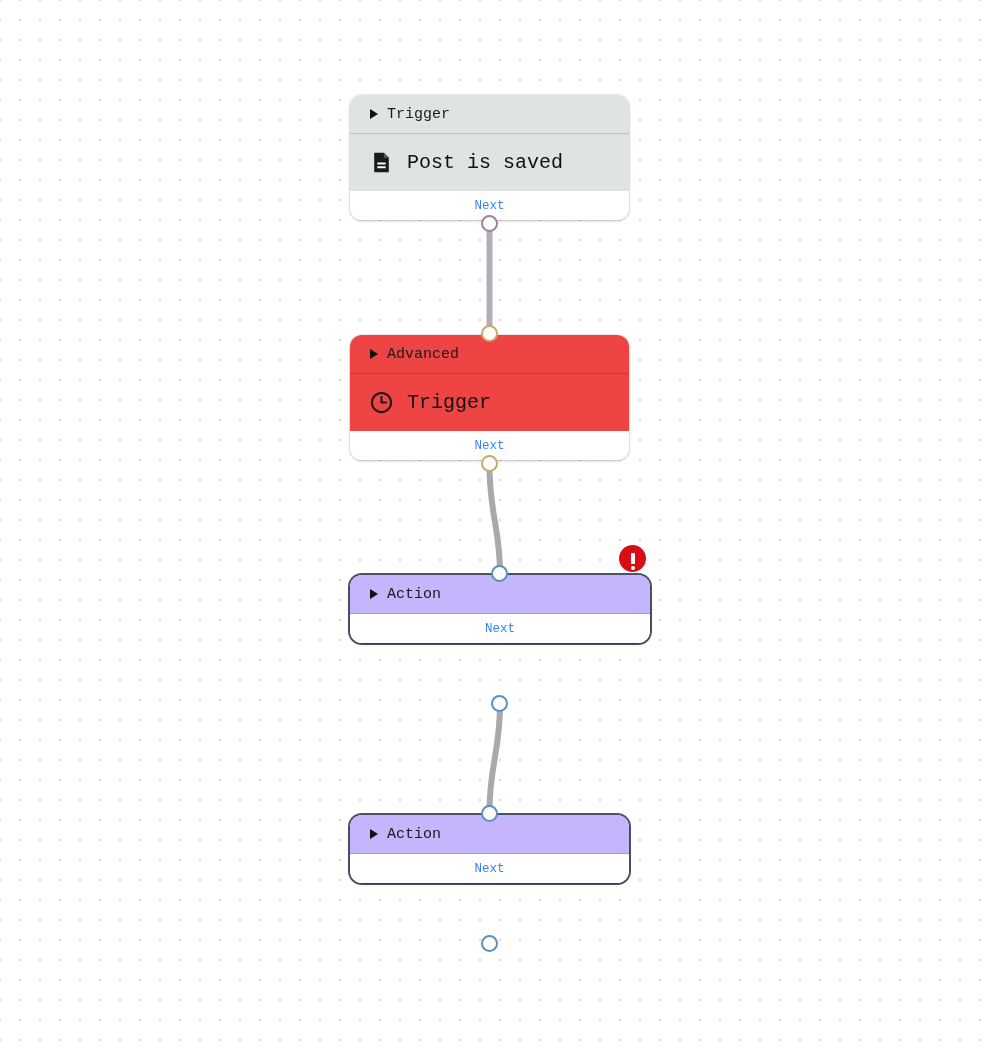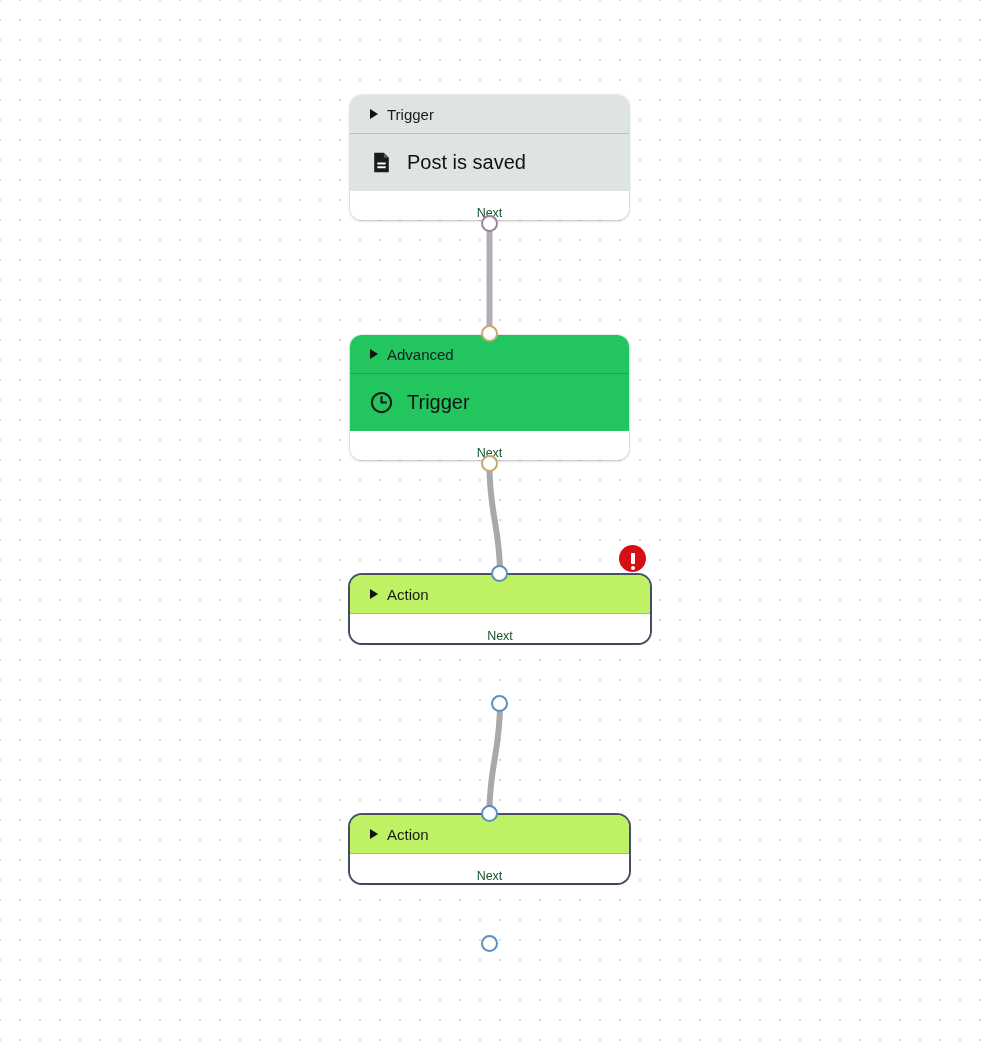--- a/index.html
+++ b/index.html
@@ -14,20 +14,21 @@
     background-image: radial-gradient(circle, #d7d7d7 1px, rgba(0,0,0,0) 1.2px);
     background-size: 20px 20px;
     background-position: 10px 10px;
     overflow: hidden;
     position: relative;
   }
 
   #canvas {
     position: absolute;
     inset: 0;
+    font-family: Liberation Mono, monospace;
   }
 
   
   #edges {
     position: absolute;
     left: 0;
     top: 0;
     width: 999px;
     height: 1049px;
     pointer-events: none;
@@ -88,31 +89,31 @@
   .node-title {
     font-size: 20px;
     color: #111111;
     white-space: nowrap;
   }
 
   .node-footer {
     height: 29px;
     background: #ffffff;
     display: flex;
-    align-items: flex-end;
+    align-items: center;
     justify-content: center;
     font-size: 12.5px;
-    color: #14532d;
+    color: #3b82f6;
     box-sizing: border-box;
   }
 
   
   .n-trigger  .node-header, .n-trigger  .node-body  { background: #dee5e0; }
-  .n-advanced .node-header, .n-advanced .node-body  { background: #22c55e; }
-  .n-action   .node-header, .n-action   .node-body  { background: #bef264; }
+  .n-advanced .node-header, .n-advanced .node-body  { background: #ef4444; }
+  .n-action   .node-header, .n-action   .node-body  { background: #c4b5fd; }
 
   
   .port {
     position: absolute;
     width: 17px;
     height: 17px;
     border-radius: 50%;
     background: #ffffff;
     box-sizing: border-box;
     z-index: 5;

